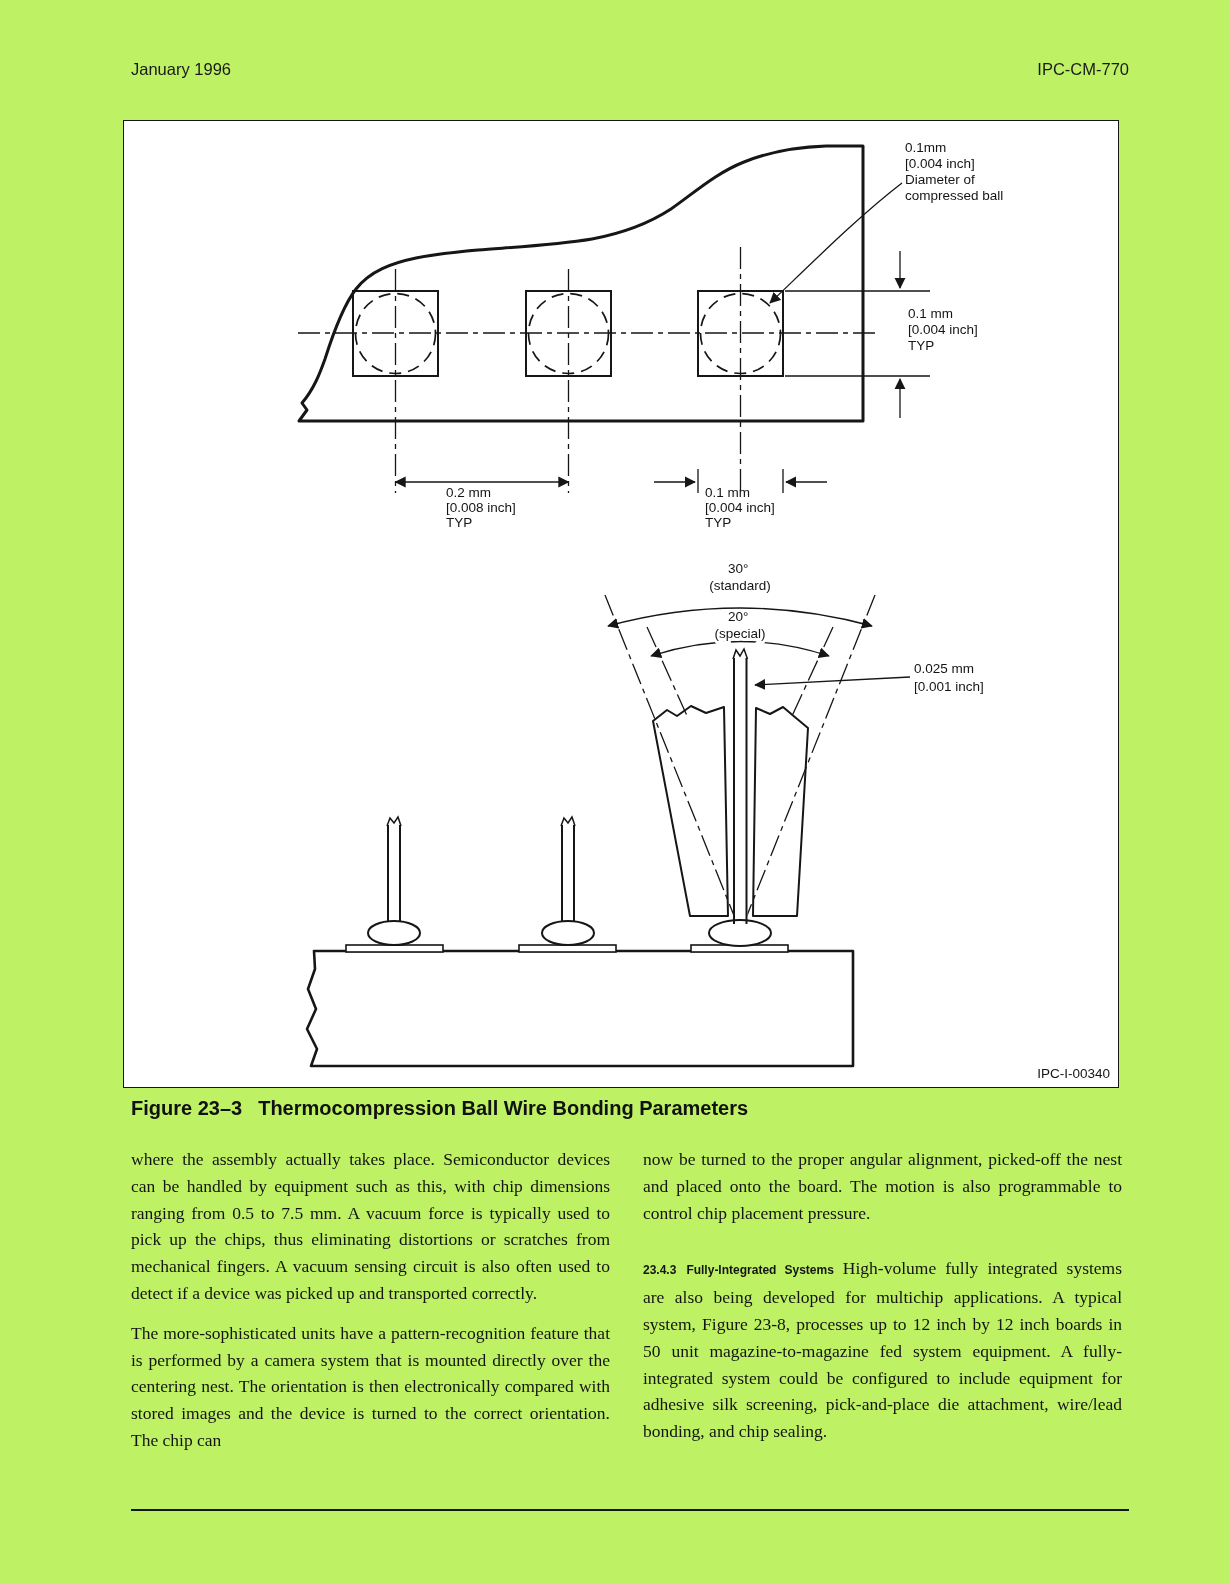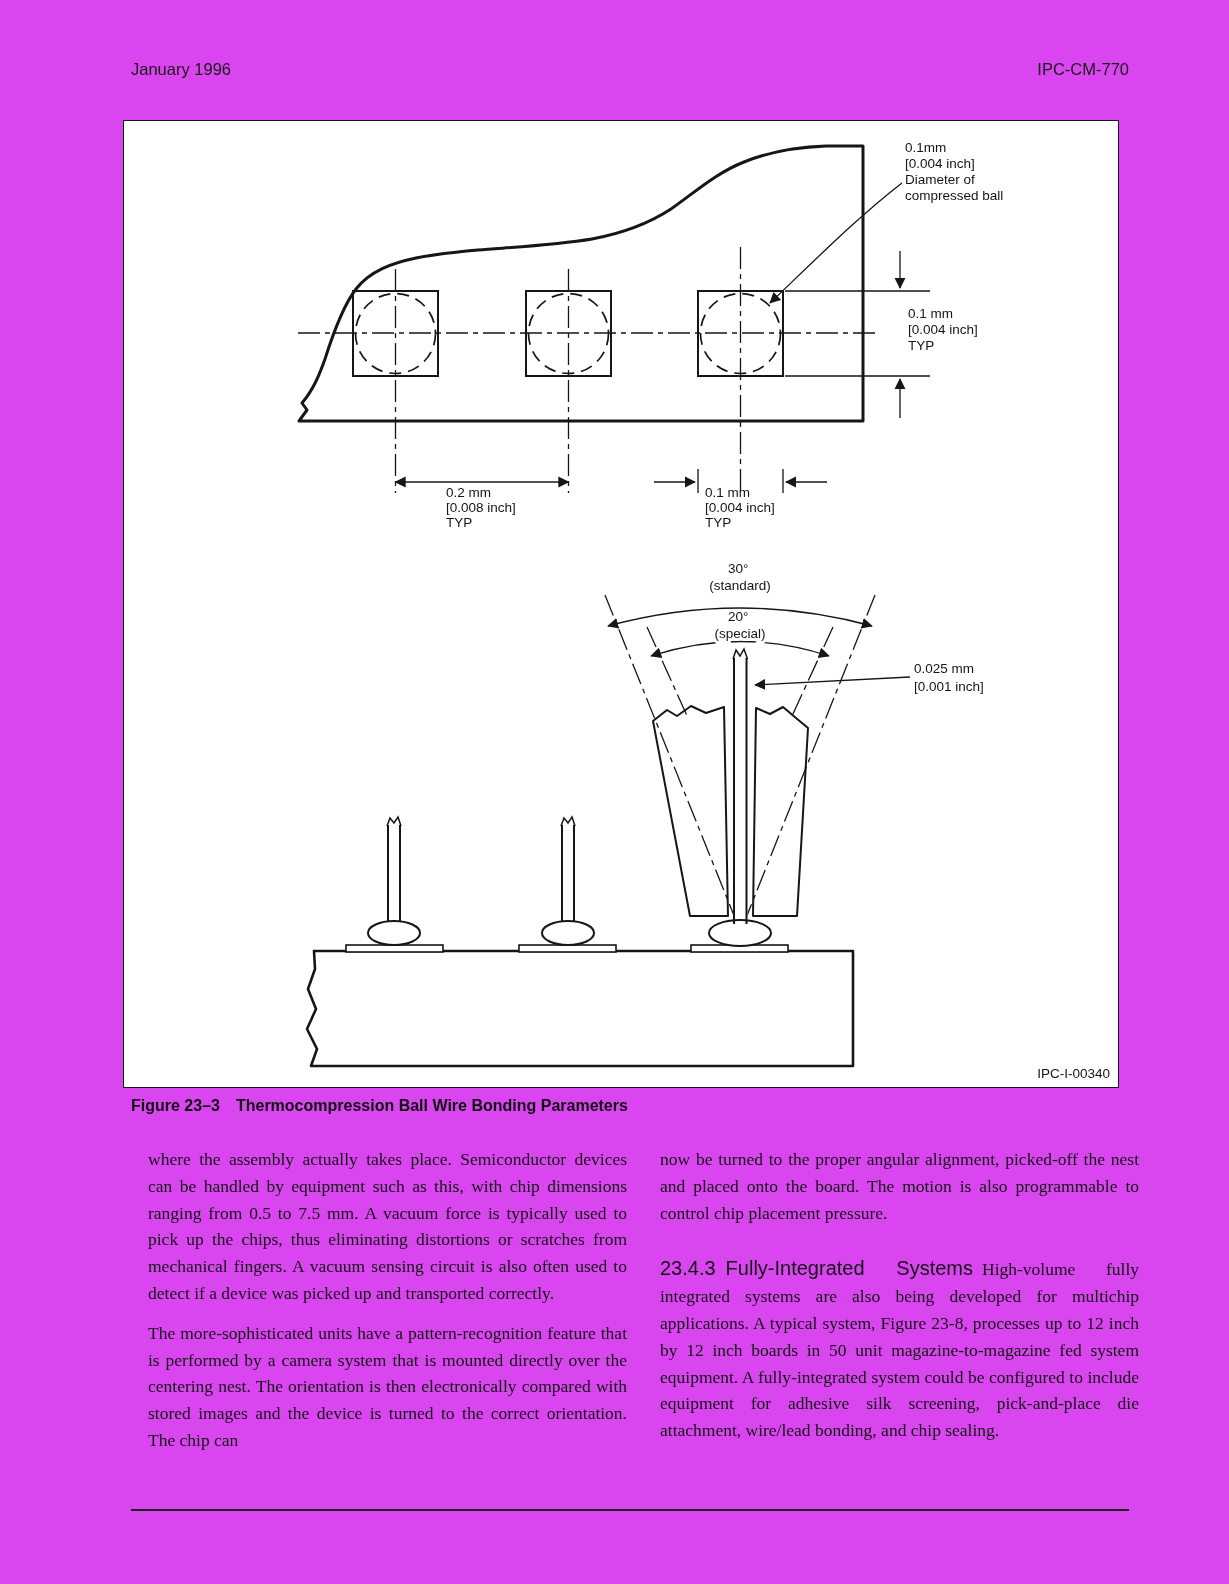--- a/index.html
+++ b/index.html
@@ -1,45 +1,45 @@
 <!DOCTYPE html>
 <html><head>
 <meta charset="utf-8">
 <style>
   html,body { margin:0; padding:0; background:#e8e8e8; }
   .page {
-    position:relative; width:1229px; height:1584px; background:#d946ef;
+    position:relative; width:1229px; height:1584px; background:#bef264;
     font-family:"Liberation Serif", serif; color:#141414; overflow:hidden;
     margin:0 auto;
   }
   .page-header {
     position:absolute; top:60px; left:131px; width:998px;
     display:flex; justify-content:space-between;
     font-family:"Liberation Sans", sans-serif; font-size:16.5px; color:#1a1a1a;
   }
   .figure-box {
     position:absolute; top:120px; left:123px; width:994px; height:966px;
     border:1.6px solid #161616; margin:0; background:#fff;
   }
   .figure-box svg { display:block; }
   .figure-caption {
     position:absolute; top:1097px; left:131px; width:998px;
     font-family:"Liberation Sans", sans-serif; font-weight:bold;
-    font-size:16px; color:#111;
+    font-size:20px; color:#111;
   }
   .figure-caption .cap-label { margin-right:16px; }
   .columns {
-    position:absolute; top:1146px; left:148px; width:998px;
+    position:absolute; top:1146px; left:131px; width:998px;
     display:flex; gap:33px;
   }
   .col { width:479px; font-size:17.5px; line-height:26.8px; text-align:justify; }
   .col p { margin:0 0 13px 0; }
   .col p.section-para { margin-top:29px; }
   .sec-head {
-    font-family:"Liberation Sans", sans-serif; font-weight:normal; font-size:20px;
+    font-family:"Liberation Sans", sans-serif; font-weight:bold; font-size:12px;
   }
   .sec-num { margin-right:10px; }
   .sec-title { margin-right:9px; }
   .page-footer-rule {
     position:absolute; top:1509px; left:131px; width:998px; height:2.2px;
     background:#161616;
   }
   .page-number {
     position:absolute; top:1520px; left:131px; width:998px;
     text-align:right; font-size:17px; color:#141414;

